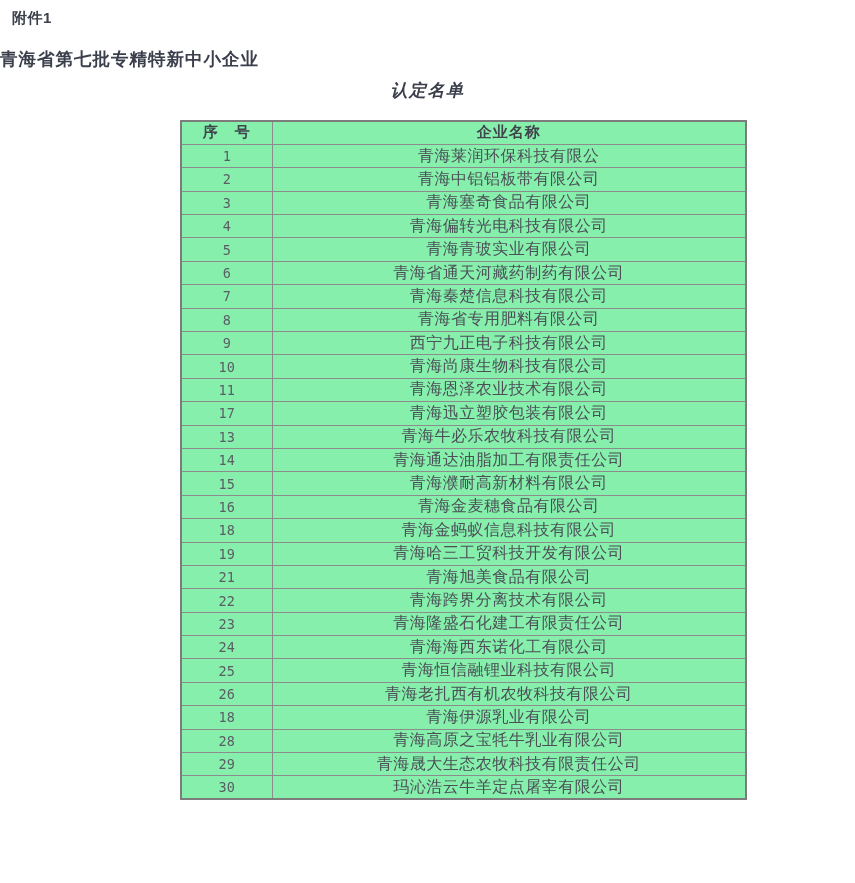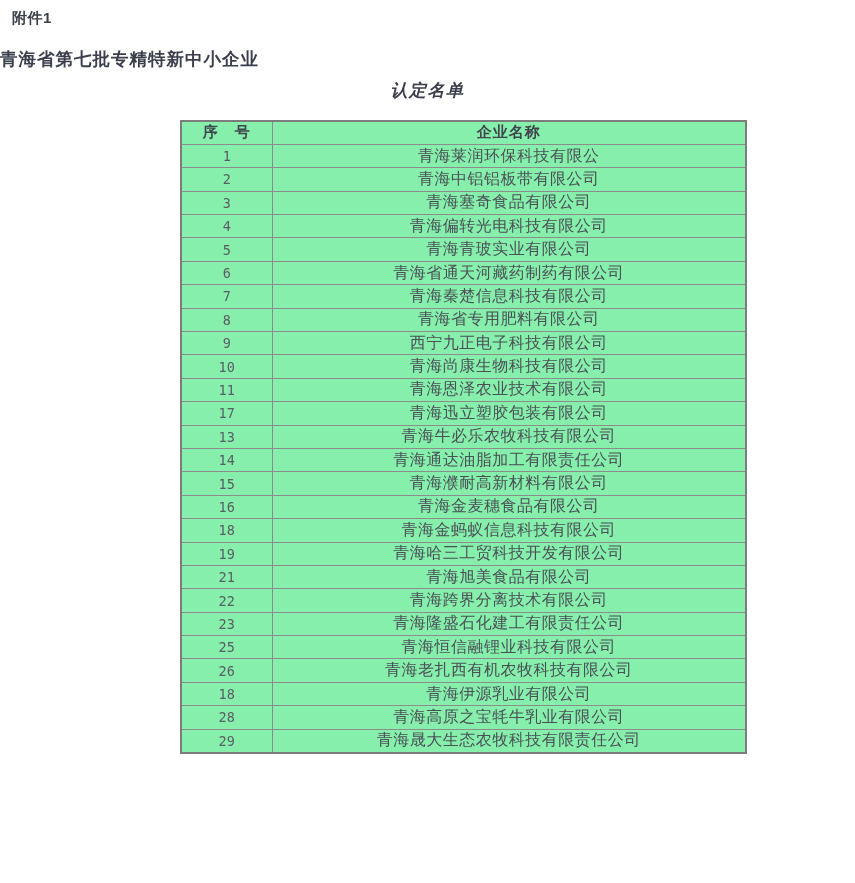--- a/index.html
+++ b/index.html
@@ -211,20 +211,24 @@
   <tr>
     <td class="cell-no">22</td>
     <td class="cell-name">青海跨界分离技术有限公司</td>
   </tr>
 
   <tr>
     <td class="cell-no">23</td>
     <td class="cell-name">青海隆盛石化建工有限责任公司</td>
   </tr>
 
+  <tr>
+    <td class="cell-no">24</td>
+    <td class="cell-name">青海海西东诺化工有限公司</td>
+  </tr>
 
   <tr>
     <td class="cell-no">25</td>
     <td class="cell-name">青海恒信融锂业科技有限公司</td>
   </tr>
 
   <tr>
     <td class="cell-no">26</td>
     <td class="cell-name">青海老扎西有机农牧科技有限公司</td>
   </tr>
@@ -237,16 +241,20 @@
   <tr>
     <td class="cell-no">28</td>
     <td class="cell-name">青海高原之宝牦牛乳业有限公司</td>
   </tr>
 
   <tr>
     <td class="cell-no">29</td>
     <td class="cell-name">青海晟大生态农牧科技有限责任公司</td>
   </tr>
 
+  <tr>
+    <td class="cell-no">30</td>
+    <td class="cell-name">玛沁浩云牛羊定点屠宰有限公司</td>
+  </tr>
 </tbody>
   </table>
 
 </div>
 
 </body></html>

